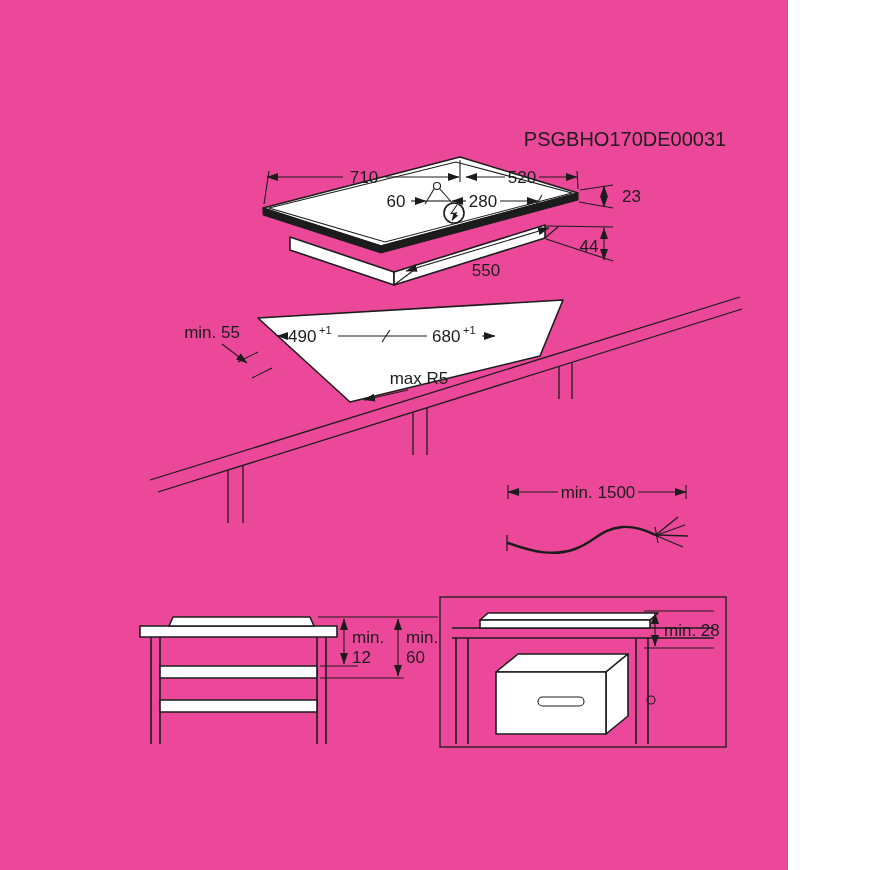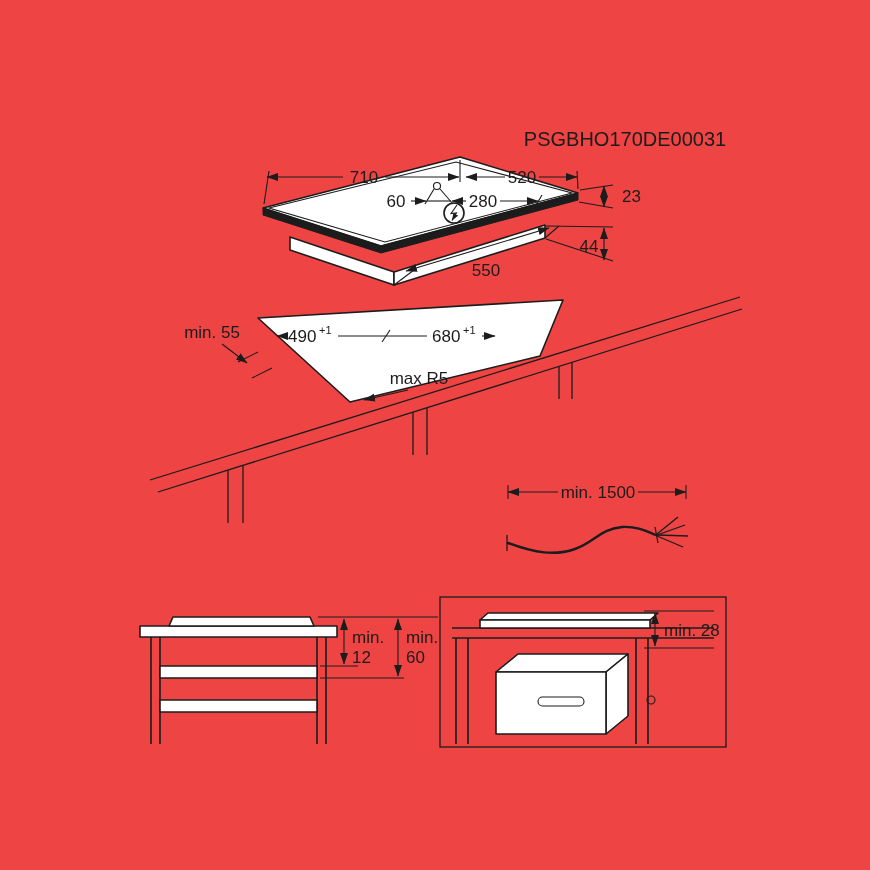--- a/index.html
+++ b/index.html
@@ -1,16 +1,16 @@
 <!DOCTYPE html>
 <html><head>
 <meta charset="utf-8">
 <style>
   html,body{margin:0;padding:0;background:#fff;}
-  .page{position:relative;width:870px;height:870px;background:#ef4444;font-family:"Liberation Sans",sans-serif;}
+  .page{position:relative;width:788px;height:870px;background:#ec4899;font-family:"Liberation Sans",sans-serif;}
   svg{position:absolute;left:0;top:0;}
   svg text{fill:#1c1c1c;font-family:"Liberation Sans",sans-serif;font-size:17px;}
   svg text.code{font-size:20px;}
   svg text.sup{font-size:11px;}
   .ln{stroke:#1c1c1c;stroke-width:1.6;fill:none;}
   .thin{stroke:#1c1c1c;stroke-width:1.1;fill:none;}
   .mid{stroke:#1c1c1c;stroke-width:1.3;fill:none;}
   .wfill{fill:#ffffff;stroke:#1c1c1c;stroke-width:1.6;stroke-linejoin:round;}
   .dark{fill:#1c1c1c;stroke:#1c1c1c;stroke-width:1;}
   .cable{stroke:#1c1c1c;stroke-width:2.4;fill:none;stroke-linecap:round;}

